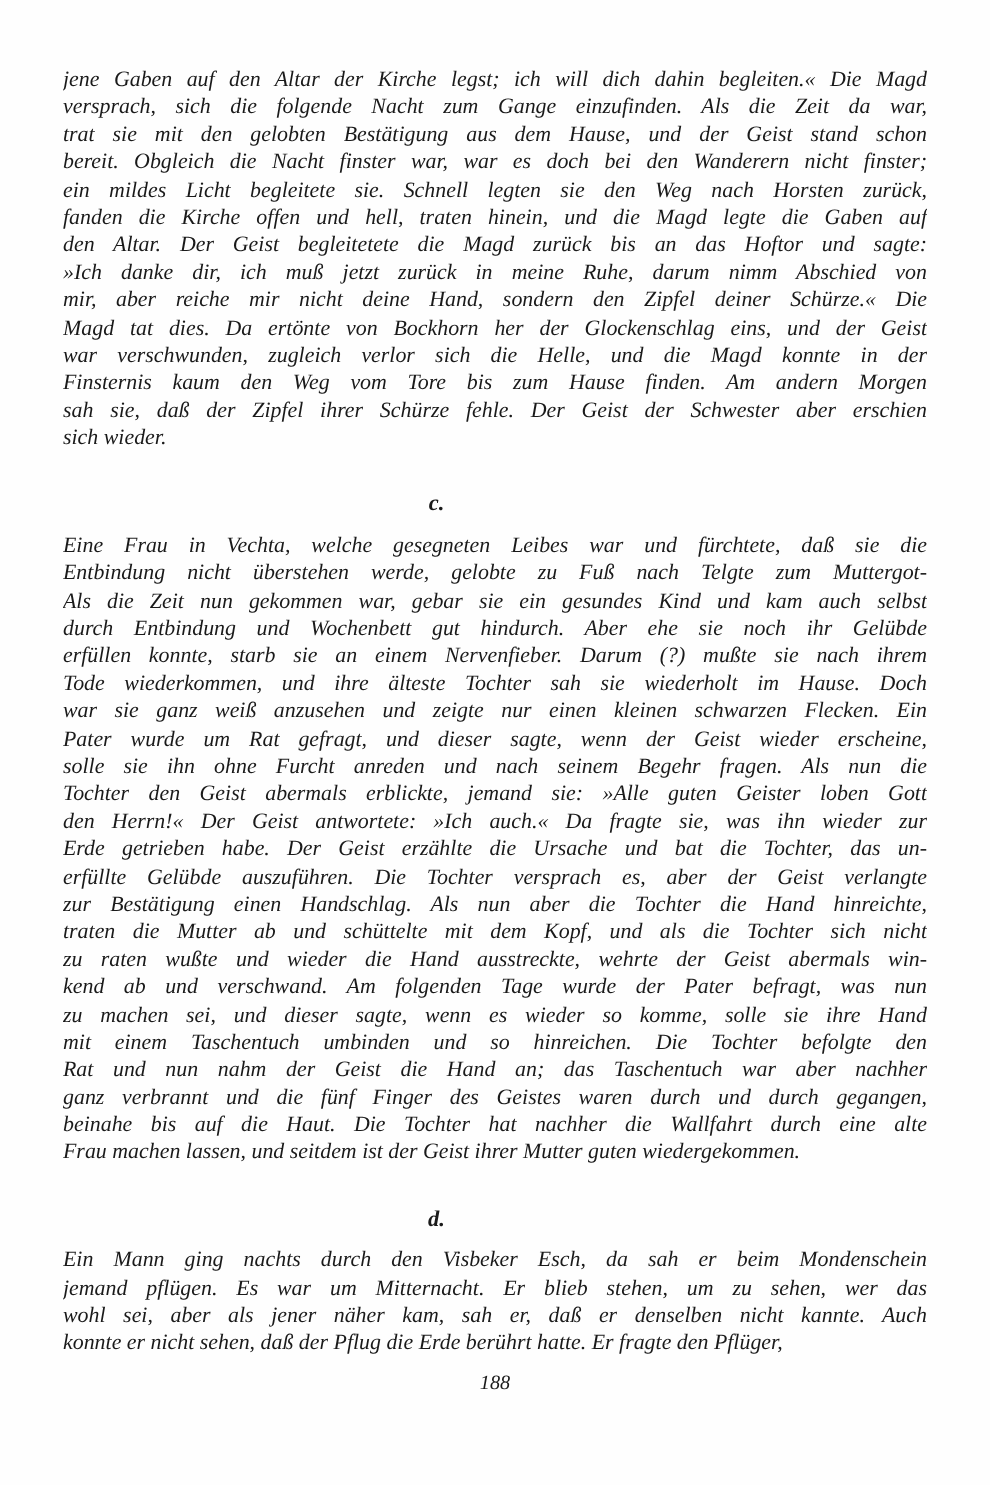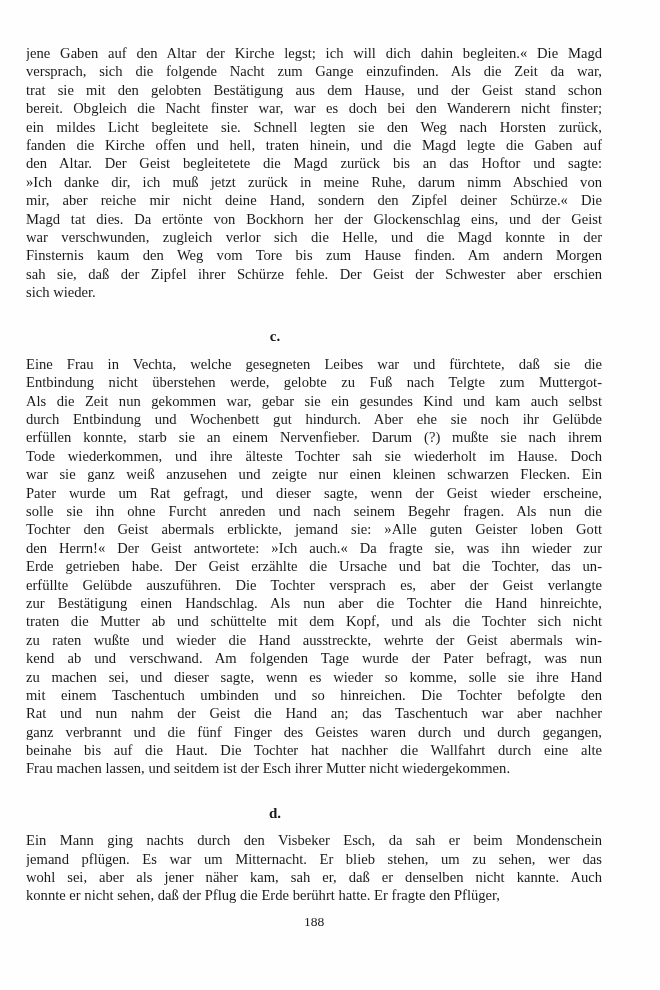--- a/index.html
+++ b/index.html
@@ -11,23 +11,24 @@
     -webkit-font-smoothing: antialiased;
   }
   .page {
     position: absolute; inset: 0;
     width: 660px; height: 990px;
     background: #fefefe;
     overflow: hidden;
   }
   .text-block {
     position: absolute;
-    left: 26px; top: 44px; width: 576px;
+    left: 42px; top: 44px; width: 576px;
     font-size: 14.6px;
     line-height: 18.4px;
+    font-style: italic;
   }
   .para { margin: 0; }
   .line {
     text-align: justify;
     text-align-last: justify;
     height: 18.4px;
     overflow: hidden;
     white-space: normal;
   }
   .line.last { text-align-last: auto; }
@@ -85,21 +86,21 @@
           <div class="line">erfüllte Gelübde auszuführen. Die Tochter versprach es, aber der Geist verlangte</div>
           <div class="line">zur Bestätigung einen Handschlag. Als nun aber die Tochter die Hand hinreichte,</div>
           <div class="line">traten die Mutter ab und schüttelte mit dem Kopf, und als die Tochter sich nicht</div>
           <div class="line">zu raten wußte und wieder die Hand ausstreckte, wehrte der Geist abermals win-</div>
           <div class="line">kend ab und verschwand. Am folgenden Tage wurde der Pater befragt, was nun</div>
           <div class="line">zu machen sei, und dieser sagte, wenn es wieder so komme, solle sie ihre Hand</div>
           <div class="line">mit einem Taschentuch umbinden und so hinreichen. Die Tochter befolgte den</div>
           <div class="line">Rat und nun nahm der Geist die Hand an; das Taschentuch war aber nachher</div>
           <div class="line">ganz verbrannt und die fünf Finger des Geistes waren durch und durch gegangen,</div>
           <div class="line">beinahe bis auf die Haut. Die Tochter hat nachher die Wallfahrt durch eine alte</div>
-          <div class="line last">Frau machen lassen, und seitdem ist der Esch ihrer Mutter nicht wiedergekommen.</div>
+          <div class="line last">Frau machen lassen, und seitdem ist der Geist ihrer Mutter guten wiedergekommen.</div>
         </div>
         <div class="heading">d.</div>
         <div class="para">
           <div class="line">Ein Mann ging nachts durch den Visbeker Esch, da sah er beim Mondenschein</div>
           <div class="line">jemand pflügen. Es war um Mitternacht. Er blieb stehen, um zu sehen, wer das</div>
           <div class="line">wohl sei, aber als jener näher kam, sah er, daß er denselben nicht kannte. Auch</div>
           <div class="line last">konnte er nicht sehen, daß der Pflug die Erde berührt hatte. Er fragte den Pflüger,</div>
         </div>
       </div>
     <div class="page-number">188</div>

